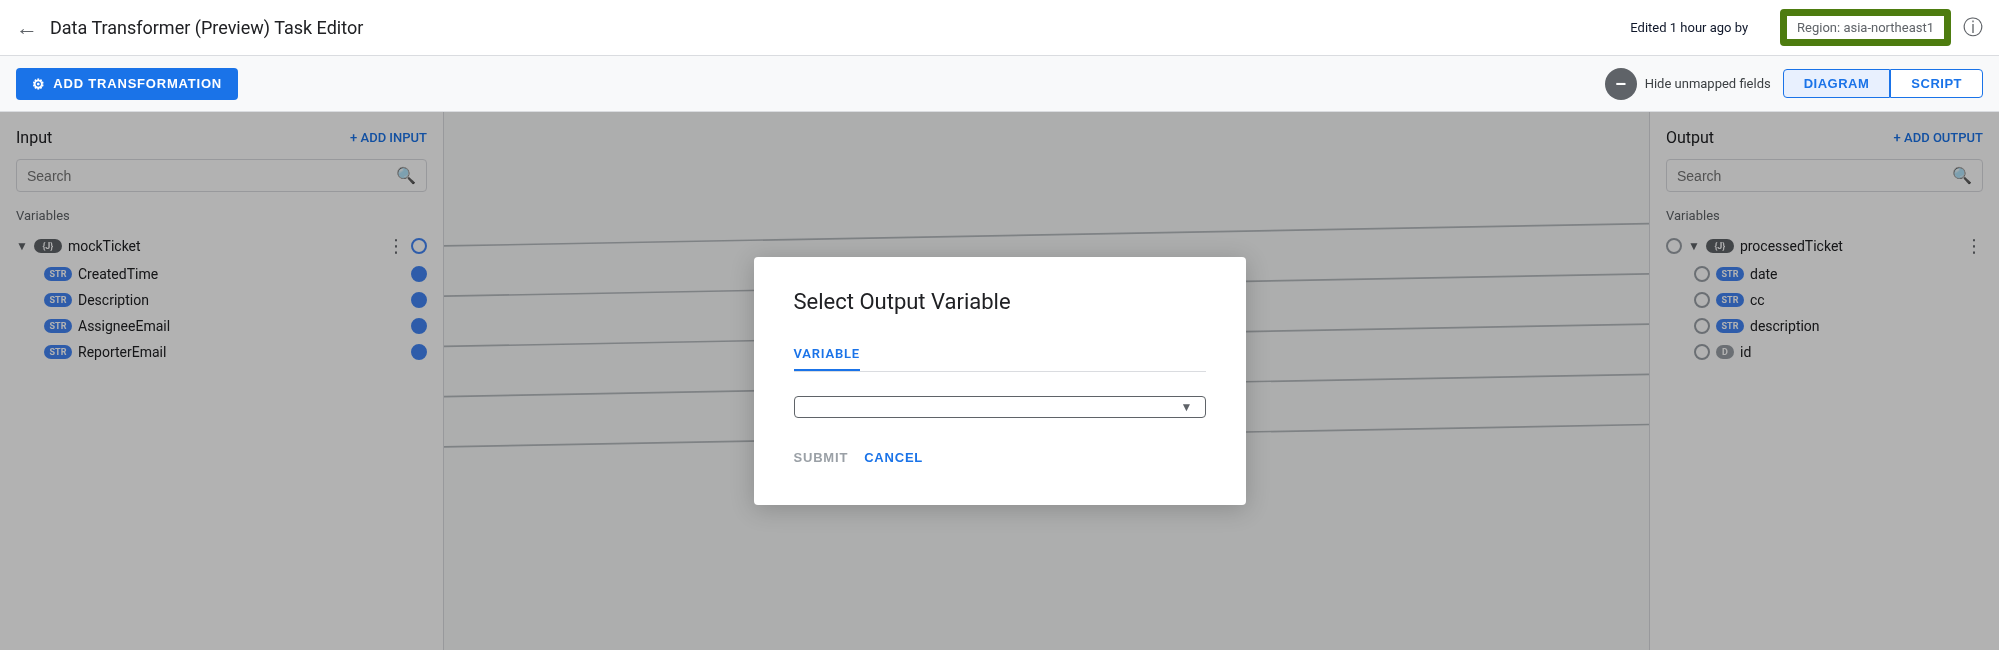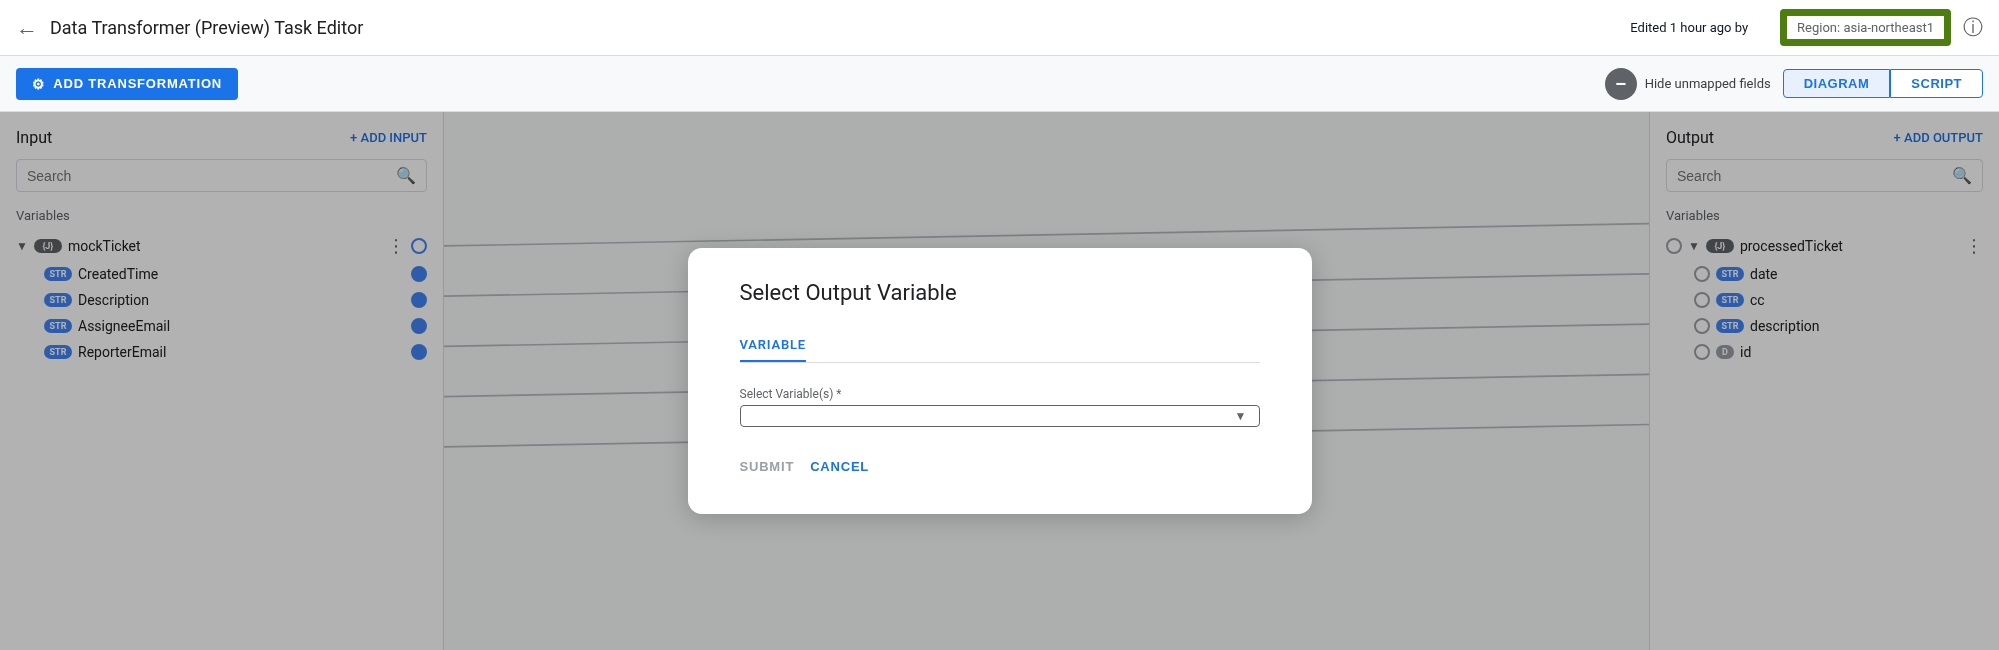--- a/index.html
+++ b/index.html
@@ -282,23 +282,23 @@
       position: absolute;
       top: 0; left: 0; right: 0; bottom: 0;
       background: rgba(0,0,0,0.3);
       display: flex;
       align-items: center;
       justify-content: center;
       z-index: 100;
     }
     .modal {
       background: #fff;
-      border-radius: 14px;
-      padding: 32px 52px;
-      width: 624px;
+      border-radius: 4px;
+      padding: 32px 40px;
+      width: 492px;
       box-shadow: 0 4px 24px rgba(0,0,0,0.2);
     }
     .modal-title {
       font-size: 22px;
       font-weight: 400;
       color: #202124;
       margin-bottom: 24px;
     }
     .modal-tabs {
       border-bottom: 1px solid #dadce0;
@@ -517,21 +517,20 @@
       </div>
     </div>
   </div>
 
   <div class="modal-overlay">
     <div class="modal">
       <div class="modal-title">Select Output Variable</div>
       <div class="modal-tabs">
         <span class="modal-tab">VARIABLE</span>
       </div>
-      <div class="modal-field-label">Select Variable(s) *</div>
       <div class="modal-select-container">
         <span style="color:#3c4043; font-size:14px;"></span>
       </div>
       <div class="modal-actions">
         <button class="submit-btn">SUBMIT</button>
         <button class="cancel-btn">CANCEL</button>
       </div>
     </div>
   </div>
 

